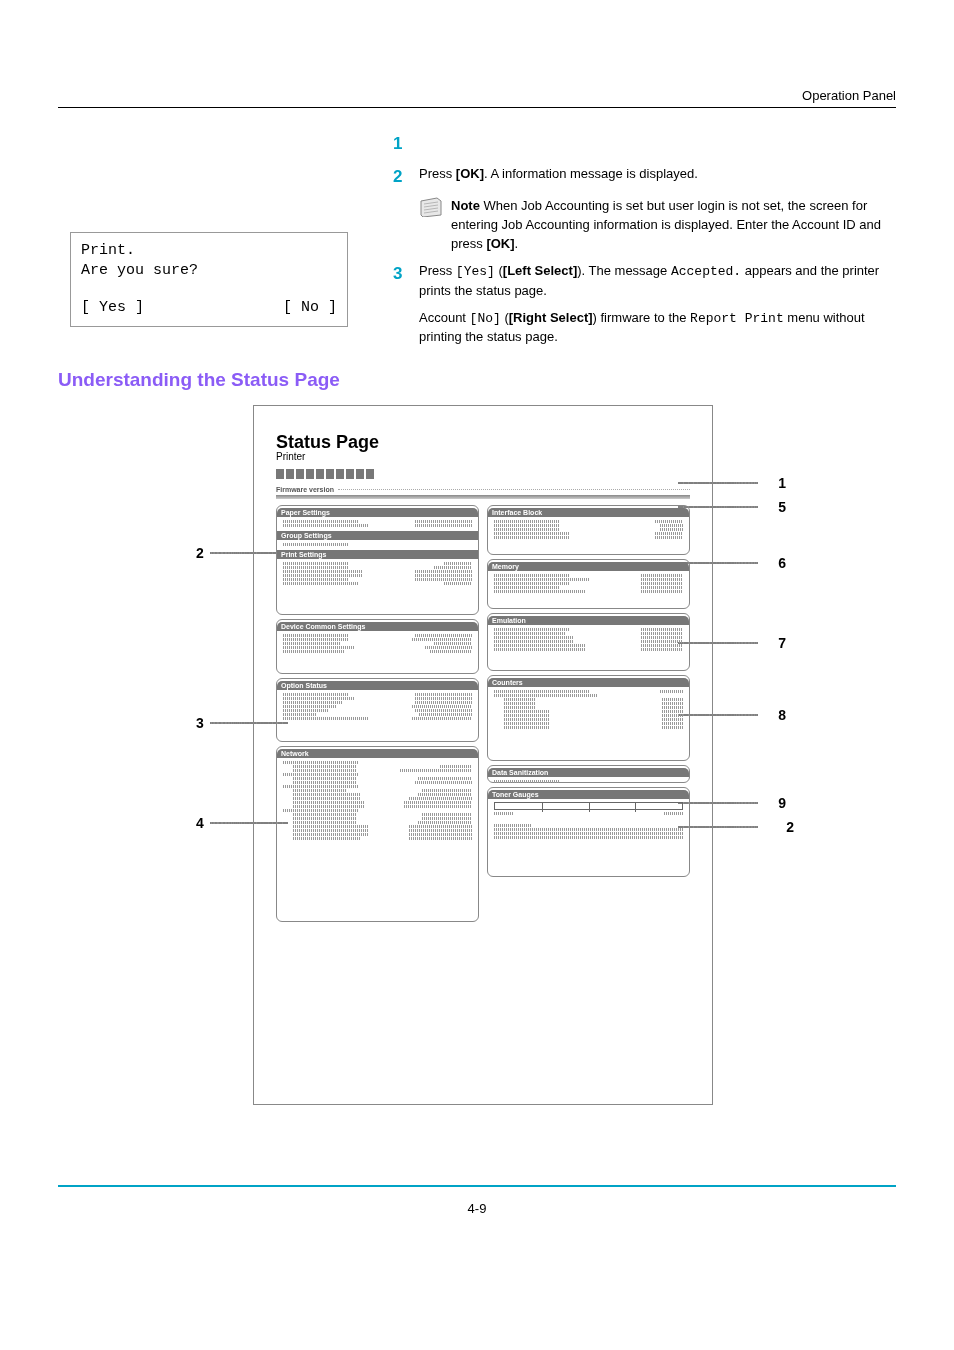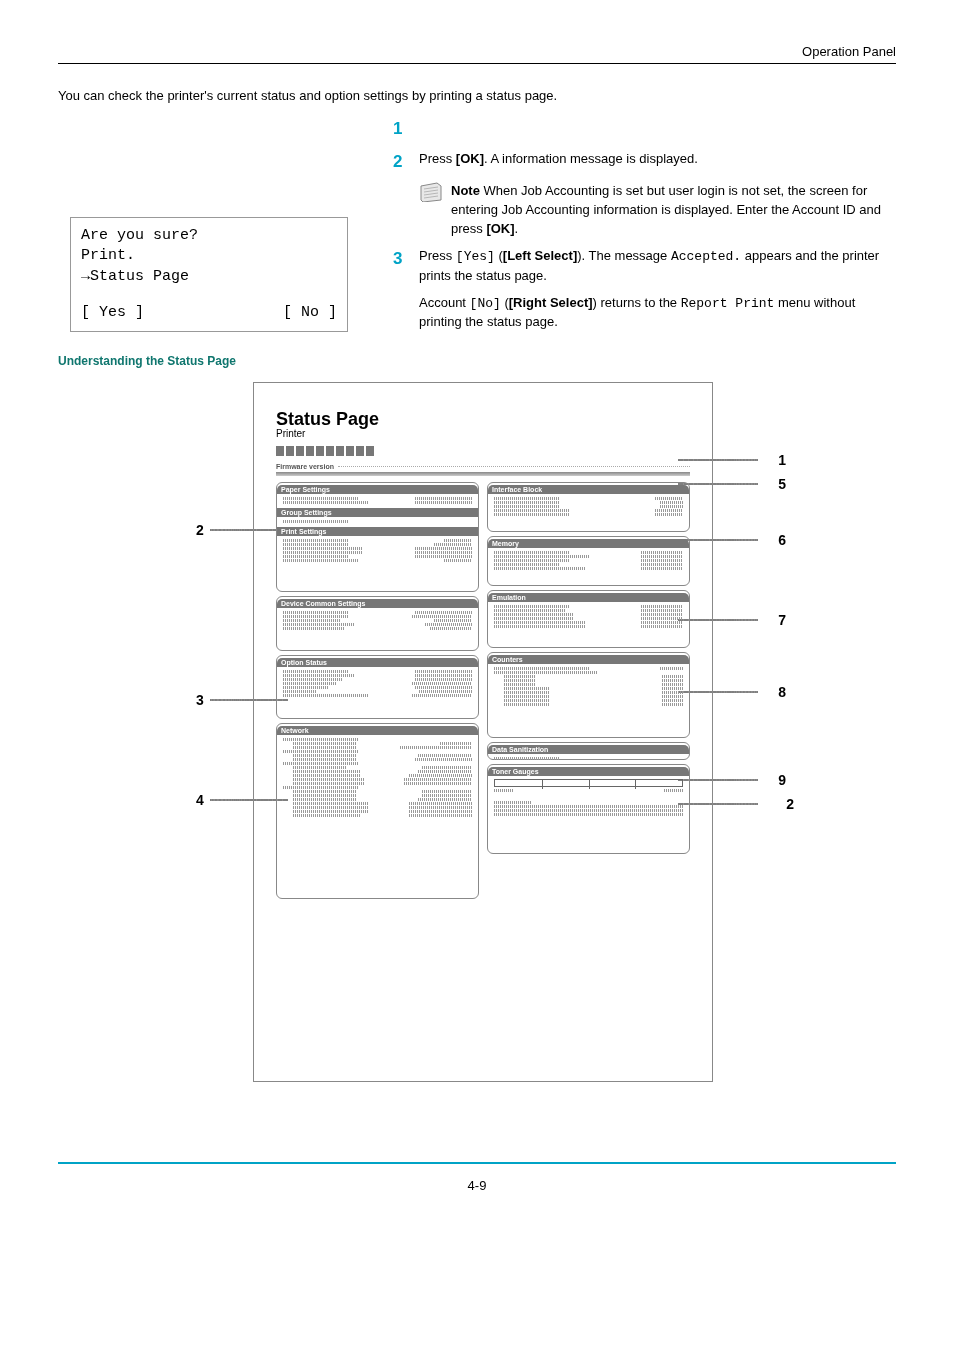--- a/index.html
+++ b/index.html
@@ -4,21 +4,21 @@
 <style>
   * { box-sizing: border-box; }
   body {
     margin: 0;
     padding: 0;
     font-family: Arial, Helvetica, sans-serif;
     background: #fff;
     color: #000;
     width: 954px;
   }
-  .page { padding: 44px 58px 30px 58px; position: relative; }
+  .page { padding: 88px 58px 30px 58px; position: relative; }
   .header-line { display: flex; justify-content: flex-end; font-size: 13px; margin-bottom: 4px; }
   .hr-top { border: none; border-top: 1.5px solid #000; margin: 0 0 24px 0; }
   .hr-bot { border: none; border-top: 2px solid #00a3c6; margin: 50px 0 0 0; }
   h1.title { color: #0080b0; font-size: 22px; font-weight: bold; margin: 0 0 12px 0; }
   .intro { font-size: 13px; margin: 0 0 14px 0; }
   .cols { display: flex; align-items: flex-start; }
   .left-col { width: 335px; flex-shrink: 0; padding-top: 100px; }
   .right-col { flex: 1; }
   .lcd {
     border: 1px solid #999;
@@ -35,21 +35,21 @@
   .mono { font-family: "Courier New", monospace; }
   .btri { display: inline-block; width: 0; height: 0; border-left: 5px solid transparent; border-right: 5px solid transparent; vertical-align: middle; }
   .btri.up { border-bottom: 8px solid #000; }
   .btri.down { border-top: 8px solid #000; }
   .note-row { display: flex; margin: 4px 0 8px 26px; font-size: 13px; line-height: 1.45; }
   .note-icon {
     width: 24px; height: 20px; flex-shrink: 0; margin-right: 8px; position: relative;
   }
   .note-icon svg { width: 24px; height: 20px; }
   .indent-step { margin-left: 26px; font-size: 13px; line-height: 1.45; margin-top: 6px; }
-  h2.sub { color: #0f766e; font-size: 12px; font-weight: bold; margin: 22px 0 8px 0; }
+  h2.sub { color: #8b5cf6; font-size: 19px; font-weight: bold; margin: 22px 0 8px 0; }
   .diagram-wrap { margin-top: 14px; position: relative; width: 100%; height: 730px; }
   .svgdia { width: 100%; height: 100%; }
   .status-box {
     position: absolute; left: 195px; top: 0; width: 460px; height: 700px;
     border: 1px solid #888;
   }
   .sp-content { padding: 26px 22px 10px 22px; }
   .sp-title { font-size: 18px; font-weight: bold; margin: 0; }
   .sp-printer { font-size: 10px; margin-top: -2px; }
   .sp-bars { margin-top: 3px; margin-bottom: 3px; }
@@ -73,28 +73,26 @@
 </style>
 </head>
 <body>
 
 <div class="page">
   <div class="header-line">
       <span>Operation Panel</span>
     </div>
   <hr class="hr-top">
 
-  <p class="intro">You can check the printer's current status and option settings by printing a status page.</p>
 
   <div class="cols">
     <div class="left-col">
       <div class="lcd">
+        <div>Print.</div>
         <div>Are you sure?</div>
-        <div>Print.</div>
-        <div>→Status Page</div>
         <div class="row-last">
           <span>[  Yes  ]</span>
           <span>[  No   ]</span>
         </div>
       </div>
     </div>
 
     <div class="right-col">
       <div class="step">
         <div class="num">1</div>
@@ -116,21 +114,21 @@
           <b>Note</b><span>  When Job Accounting is set but user login is not set, the screen for entering Job Accounting information is displayed. Enter the Account ID and press </span><b>[OK]</b><span>.</span>
         </div>
       </div>
       <div class="step">
         <div class="num">3</div>
         <div>
           <span>Press </span><span class="mono">[Yes]</span><span> (</span><b>[Left Select]</b><span>). The message </span><span class="mono">Accepted.</span><span> appears and the printer prints the status page.</span>
         </div>
       </div>
       <div class="indent-step">
-        <span>Account </span><span class="mono">[No]</span><span> (</span><b>[Right Select]</b><span>) returns to the </span><span class="mono">Report Print</span><span> menu without printing the status page.</span>
+        <span>Account </span><span class="mono">[No]</span><span> (</span><b>[Right Select]</b><span>) firmware to the </span><span class="mono">Report Print</span><span> menu without printing the status page.</span>
       </div>
     </div>
   </div>
 
   <h2 class="sub">Understanding the Status Page</h2>
 
   <div class="diagram-wrap">
     
     <svg class="svgdia" viewBox="0 0 838 730">
       <g stroke="#000" stroke-width="1" fill="none">

